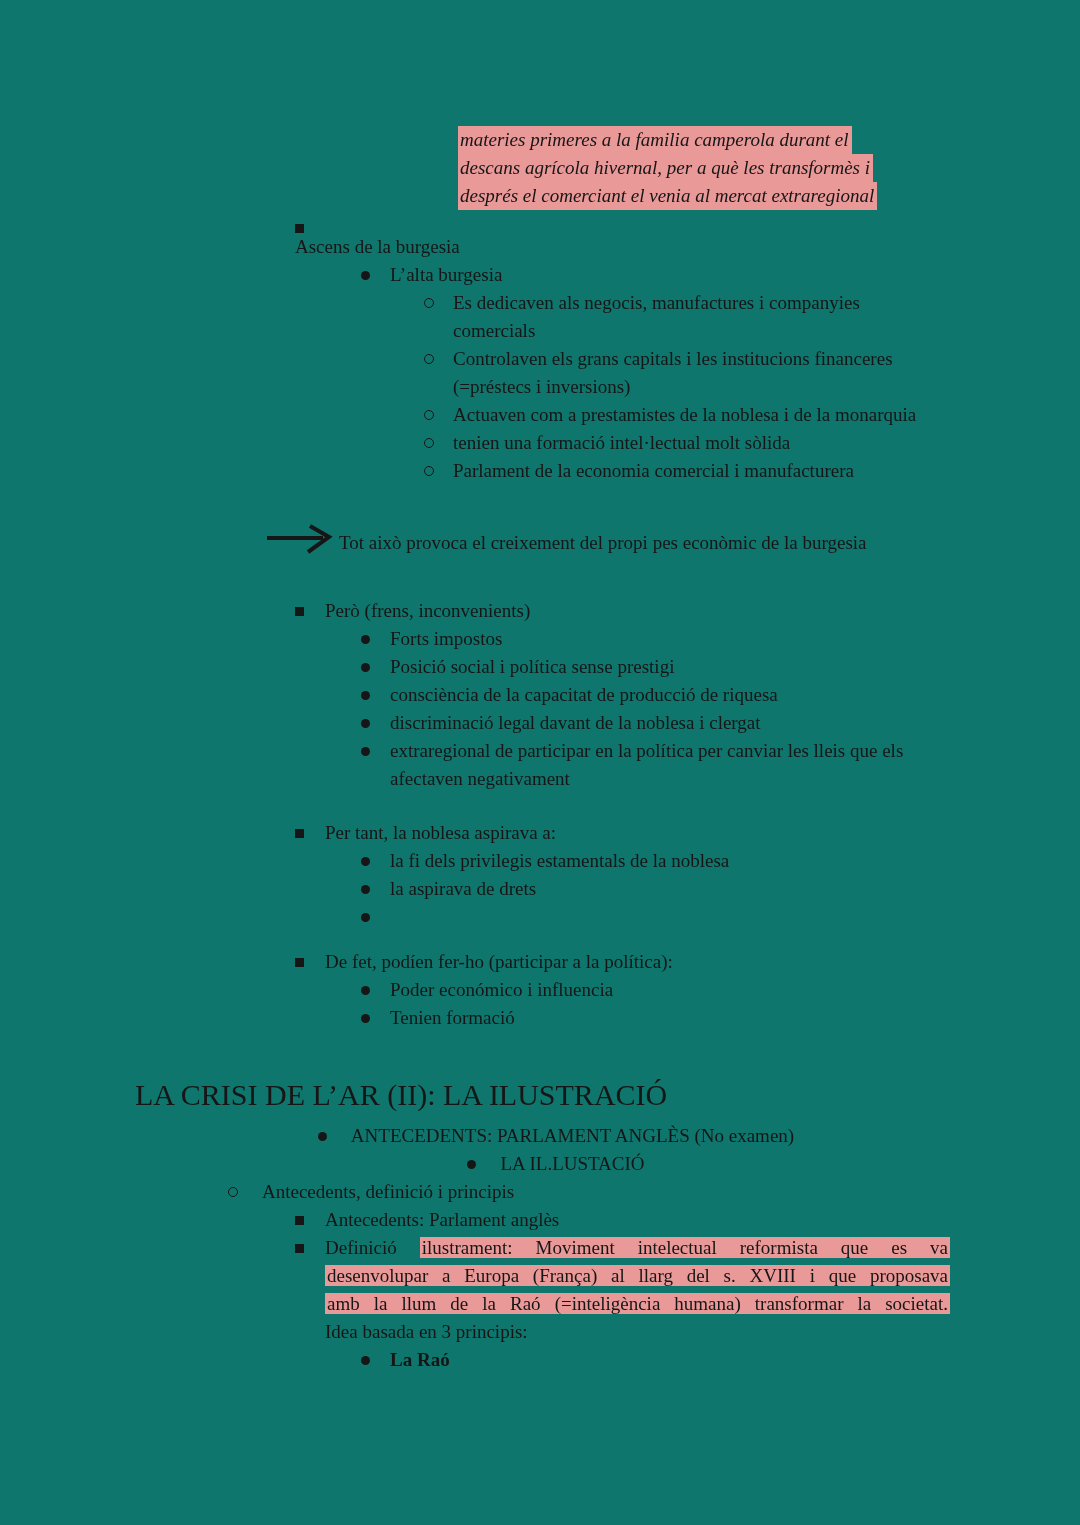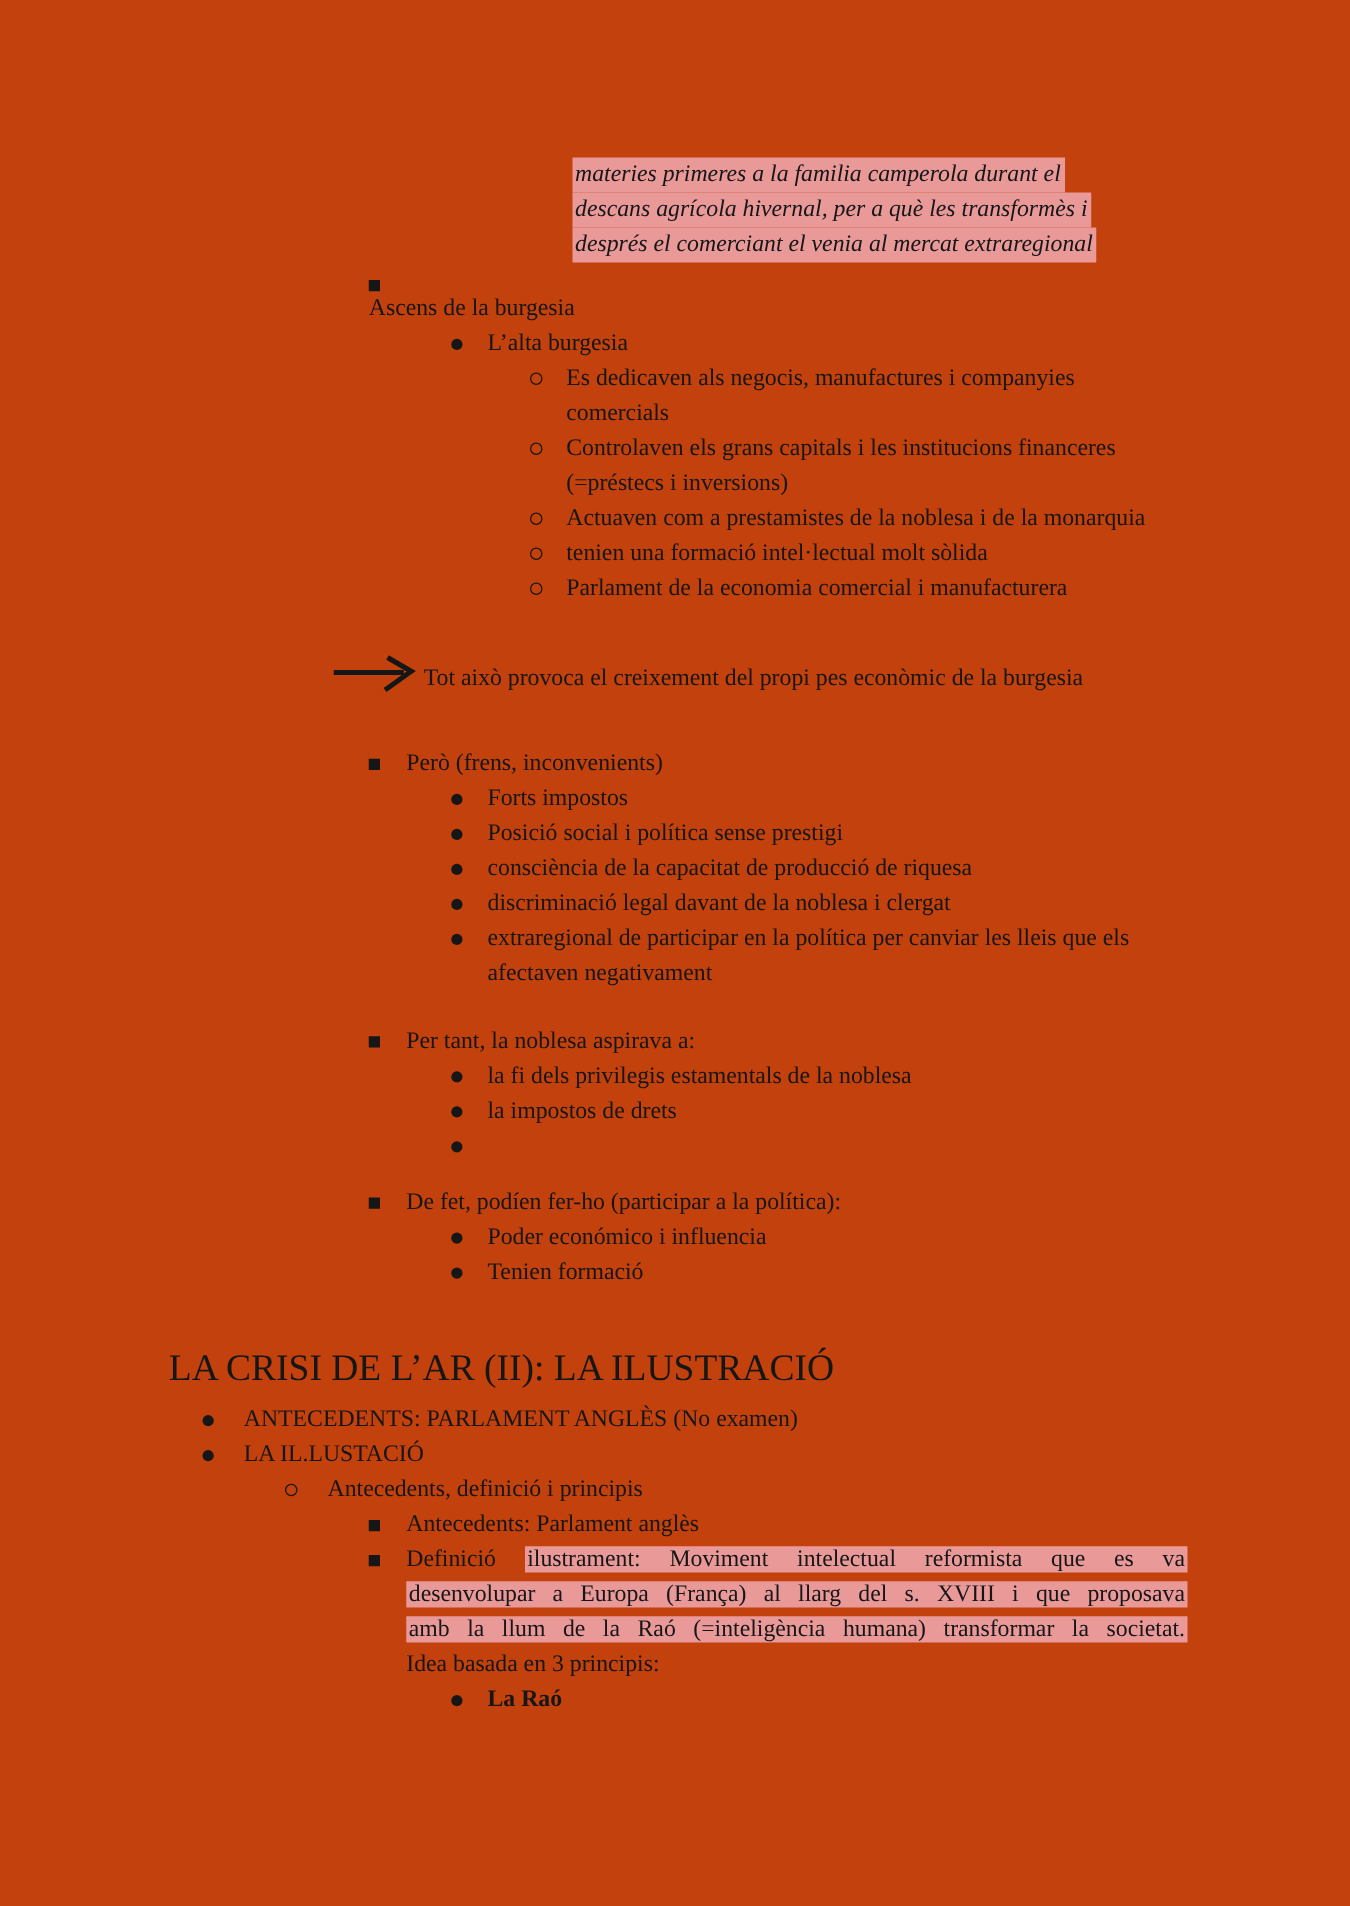--- a/index.html
+++ b/index.html
@@ -1,34 +1,34 @@
 <!DOCTYPE html>
 <html><head>
 <meta charset="utf-8">
 <style>
   html,body{margin:0;padding:0;background:#ffffff;}
   .page{
     position:relative;
     width:1080px;height:1525px;
-    background:#c2410c;
+    background:#0f766e;
     font-family:"Liberation Serif","DejaVu Serif",serif;
     color:#161616;
     font-size:19px;line-height:28px;
     box-sizing:border-box;
     padding:126px 130px 0 135px;
     overflow:hidden;
   }
   
   .intro{margin-left:323px;font-style:italic;}
   .intro .hline{display:block;height:28px;white-space:nowrap;}
   .intro .hl{background:#ea9999;display:inline-block;line-height:28px;padding:0 3px 0 2px;}
   
   .row{display:flex;align-items:flex-start;}
   .bltbox{flex:0 0 auto;display:flex;}
-  .lvl-a{padding-left:27px;}  .lvl-a .bltbox{width:33px;}
+  .lvl-a{padding-left:27px;justify-content:center;}  .lvl-a .bltbox{width:33px;}
   .lvl-b{padding-left:93px;}  .lvl-b .bltbox{width:34px;}
   .lvl-c{padding-left:160px;} .lvl-c .bltbox{width:30px;}
   .lvl-d{padding-left:226px;} .lvl-d .bltbox{width:29px;}
   .lvl-e{padding-left:289px;} .lvl-e .bltbox{width:29px;}
   .sq{width:9px;height:9px;background:#161616;margin-top:10px;}
   .dc{width:9px;height:9px;border-radius:50%;background:#161616;margin-top:10px;}
   .ci{width:8px;height:8px;border-radius:50%;border:1.6px solid #161616;margin-top:9px;box-sizing:content-box;}
   .txt{display:block;}
   .lvl-e .txt{max-width:484px;}
   .lvl-d .txt{max-width:548px;}
@@ -156,21 +156,21 @@
   <div class="row lvl-d">
     <span class="bltbox">
         <span class="dc"></span>
       </span>
     <span class="txt">la fi dels privilegis estamentals de la noblesa</span>
   </div>
   <div class="row lvl-d">
     <span class="bltbox">
         <span class="dc"></span>
       </span>
-    <span class="txt">la impostos de drets</span>
+    <span class="txt">la aspirava de drets</span>
   </div>
   <div class="row lvl-d">
     <span class="bltbox">
         <span class="dc"></span>
       </span>
   </div>
 
   <div class="row lvl-c mt-mid">
     <span class="bltbox">
         <span class="sq"></span>

